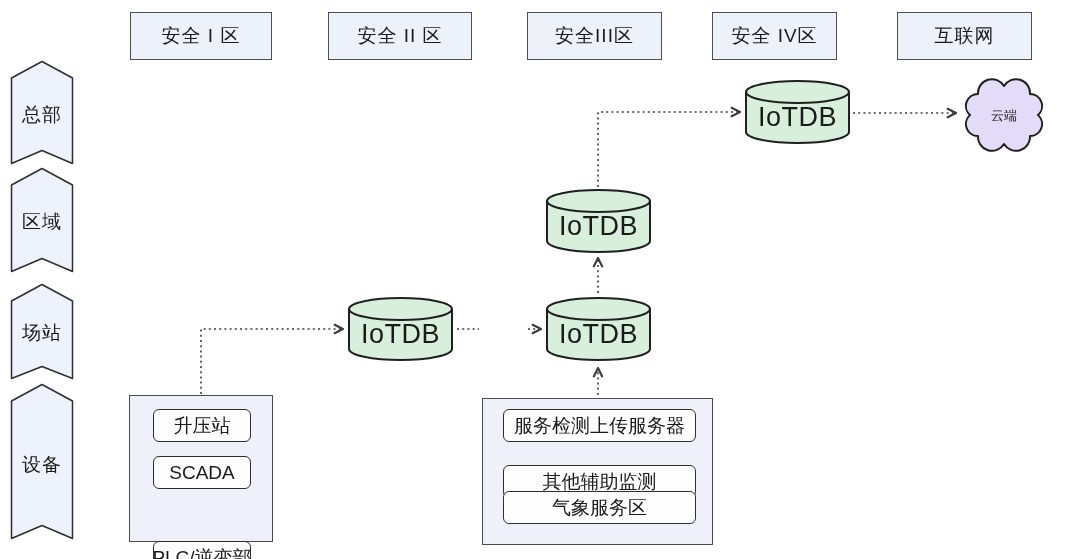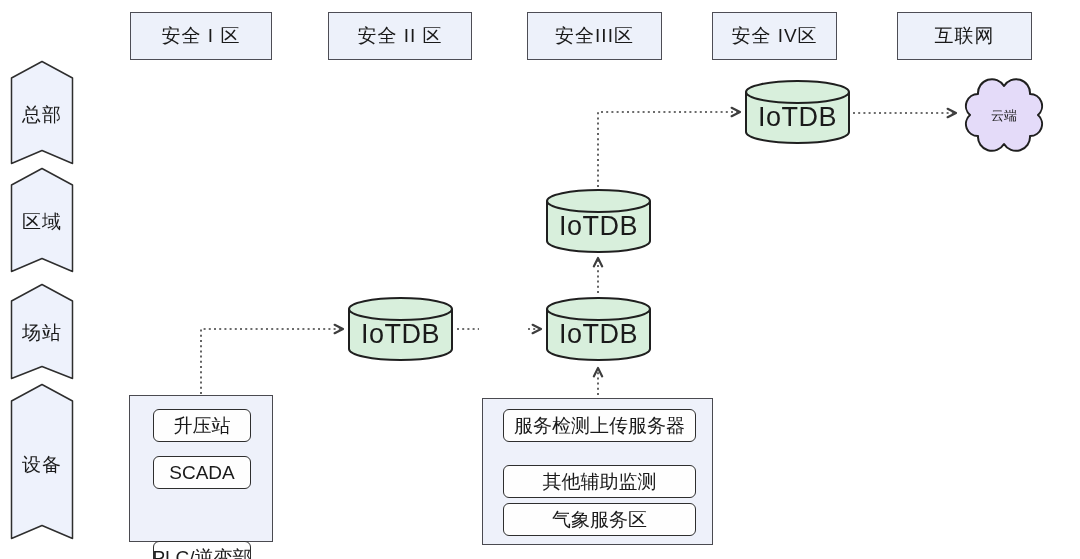--- a/index.html
+++ b/index.html
@@ -171,18 +171,18 @@
     </div>
   </div>
 
   <div class="group" style="left:482px;top:398px;width:231px;height:147px;">
     <div class="item" style="left:20px;top:10px;width:193px;">
       <span>服务检测上传服务器</span>
     </div>
     <div class="item" style="left:20px;top:55px;width:193px;margin-top:11px;">
       <span>其他辅助监测</span>
     </div>
-    <div class="item" style="left:20px;top:104px;width:193px;">
+    <div class="item" style="left:20px;top:92px;width:193px;">
       <span>气象服务区</span>
     </div>
   </div>
 
 </div>
 
 </body></html>

